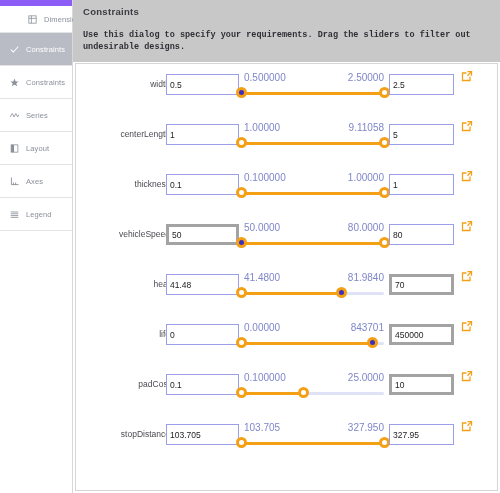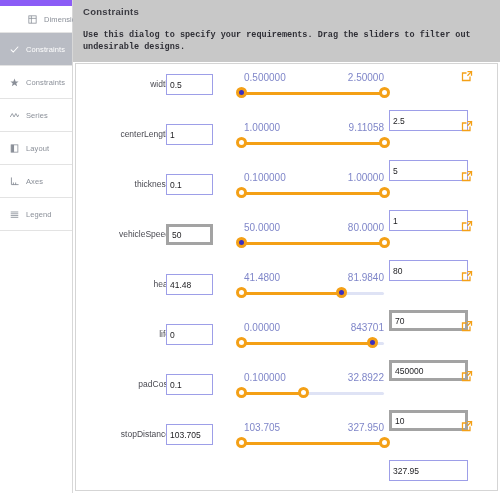--- a/index.html
+++ b/index.html
@@ -109,22 +109,22 @@
     height: 21px;
     border: 3px solid #a3a3a3;
     background: #ffffff;
     font-family: "Liberation Sans", sans-serif;
     font-size: 8.5px;
     color: #1d1d20;
     padding: 0 3px;
     outline: none;
   }
   .inp.focus { border: 1px solid #9d9ee8; }
-  .inp-left  { left: 90px;  width: 47px; }
-  .inp-right { left: 313px; width: 79px; margin-top: 36px; }
+  .inp-left  { left: 90px;  width: 73px; }
+  .inp-right { left: 313px; width: 65px; }
 
   
   .slider {
     position: absolute;
     left: 160px;
     top: 8px;
     width: 150px;
     height: 34px;
   }
   .sl-min, .sl-max {
@@ -370,21 +370,21 @@
                 <line x1="14" y1="2.2" x2="9.2" y2="7"></line>
                 <polyline points="12,9.5 12,14 2,14 2,4 6.5,4"></polyline>
               </svg>
             </span>
           </div>
           <div class="row">
             <div class="row-label">padCost</div>
             <input type="text" class="inp inp-left focus" value="0.1" style="">
             <div class="slider">
               <span class="sl-min">0.100000</span>
-              <span class="sl-max">32.8922</span>
+              <span class="sl-max">25.0000</span>
               <div class="sl-track"></div>
               <div class="sl-fill" style="left: 5px; width: 62.92px;"></div>
               <div class="sl-handle" style="left: 5px;"></div>
               <div class="sl-handle" style="left: 67.92px;"></div>
             </div>
             <input type="text" class="inp inp-right" value="10" style="">
             <span class="popout">
               <svg viewBox="0 0 16 16" fill="none" stroke="currentColor" stroke-width="1.7" stroke-linecap="square">
                 <polyline points="9.5,2.2 14,2.2 14,6.7"></polyline>
                 <line x1="14" y1="2.2" x2="9.2" y2="7"></line>

